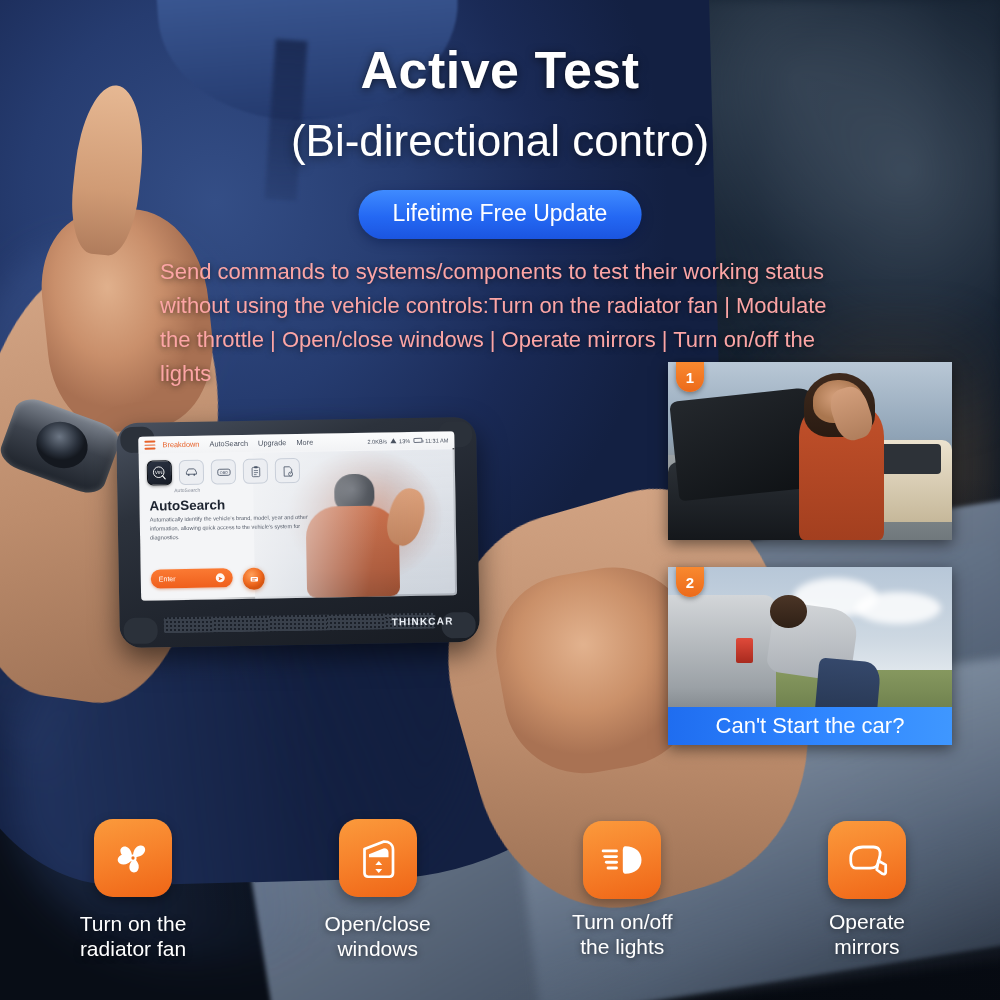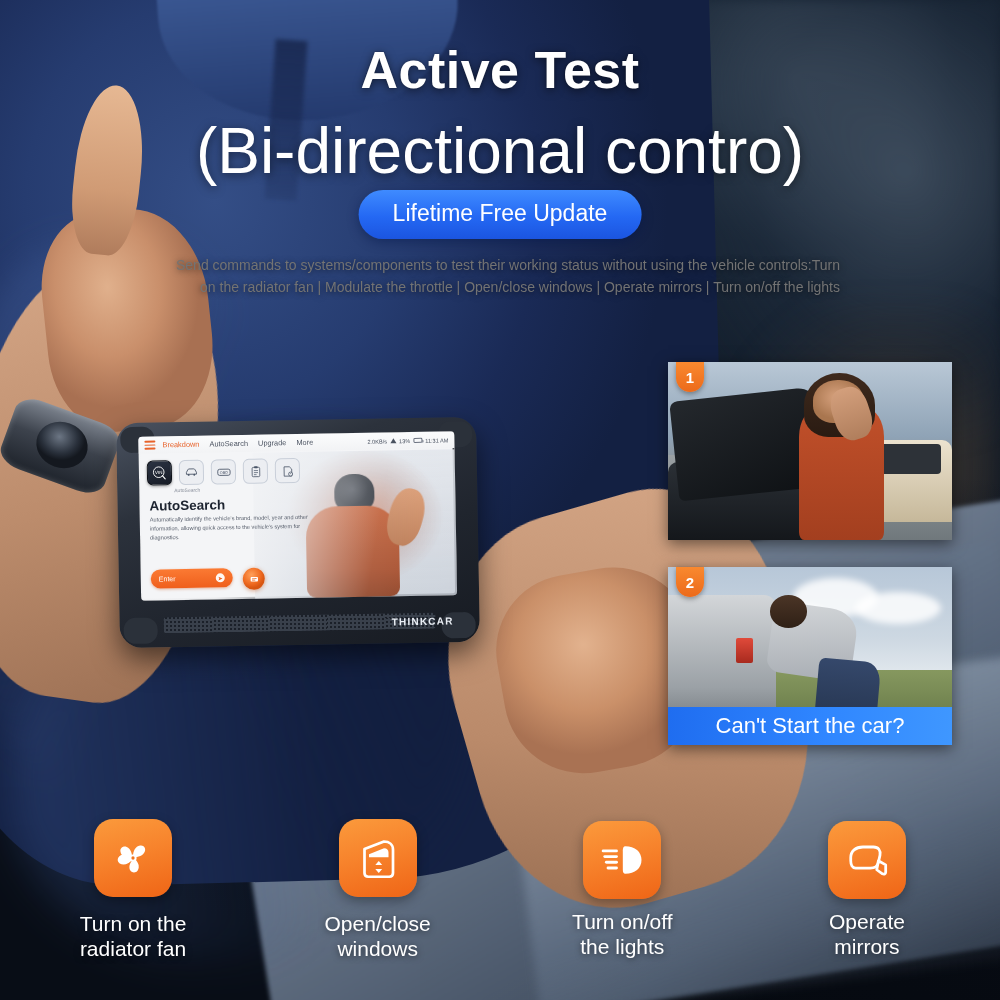--- a/index.html
+++ b/index.html
@@ -147,35 +147,35 @@
   .headline {
     position:absolute; left:0; right:0; top:44px;
     text-align:center; color:#fff;
     font-weight:bold; font-size:52px; line-height:1;
     letter-spacing:.5px;
     text-shadow:0 2px 10px rgba(0,0,0,.55), 0 0 2px rgba(0,0,0,.4);
   }
   .subheadline {
     position:absolute; left:0; right:0; top:118px;
     text-align:center; color:#fff;
-    font-size:64px; line-height:1.05; font-weight:400;
+    font-size:44px; line-height:1.05; font-weight:400;
     text-shadow:0 2px 10px rgba(0,0,0,.5);
   }
   .pill-badge {
     position:absolute; left:50%; top:190px; transform:translateX(-50%);
     background:linear-gradient(180deg,#3f8bff 0%,#2468f3 55%,#1b55e0 100%);
     color:#fff; font-size:23px; line-height:1;
     padding:12px 34px 14px; border-radius:26px;
     box-shadow:0 3px 12px rgba(0,20,70,.45);
     white-space:nowrap;
   }
   .desc {
     position:absolute; left:50%; top:255px; transform:translateX(-50%);
-    width:680px; text-align:right; color:#737373;
-    font-size:14px; line-height:1.55;
+    width:680px; text-align:left; color:#fca5a5;
+    font-size:22px; line-height:1.55;
     text-shadow:0 1px 6px rgba(0,0,0,.6);
   }
 
   
   .tablet {
     position:absolute; left:118px; top:420px;
     width:360px; height:225px;
     background:linear-gradient(160deg,#4a5260 0%,#2c323c 28%,#20252e 62%,#171b22 100%);
     border-radius:22px;
     box-shadow:0 12px 28px rgba(0,0,0,.55);

